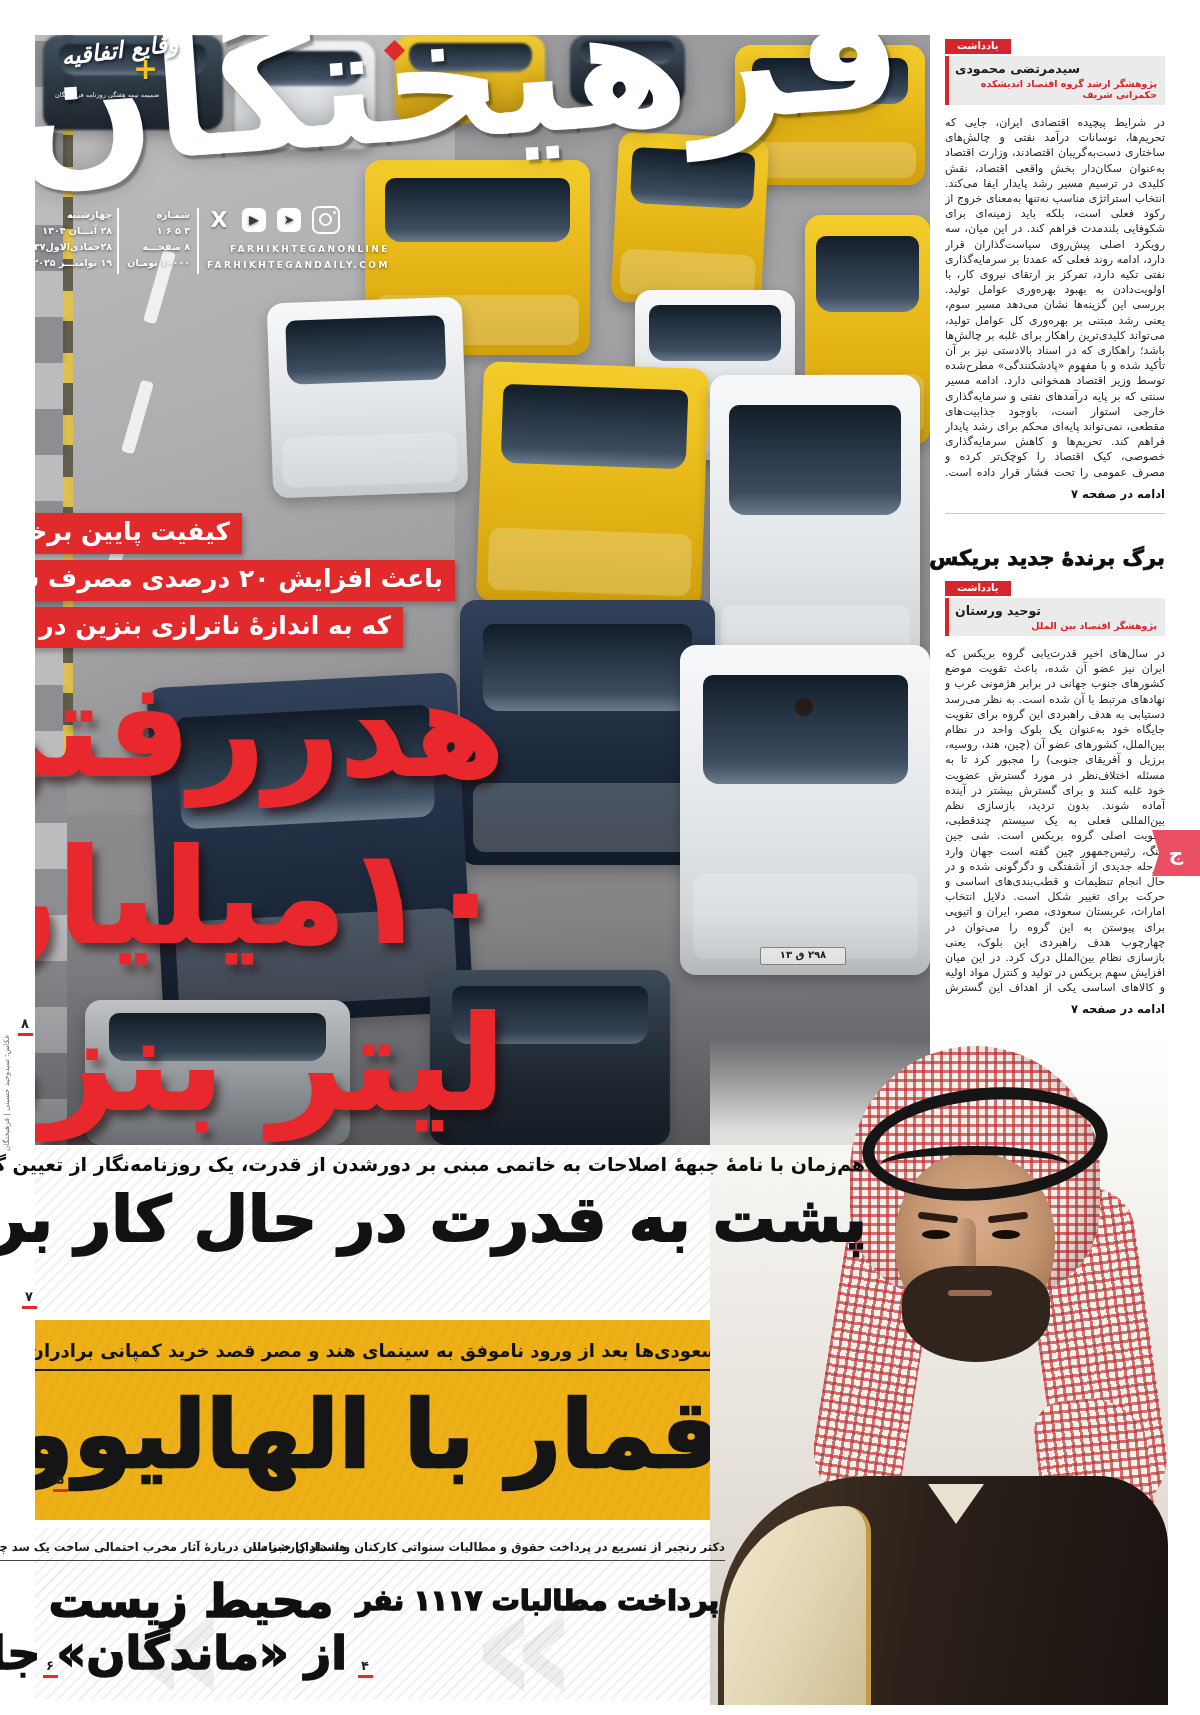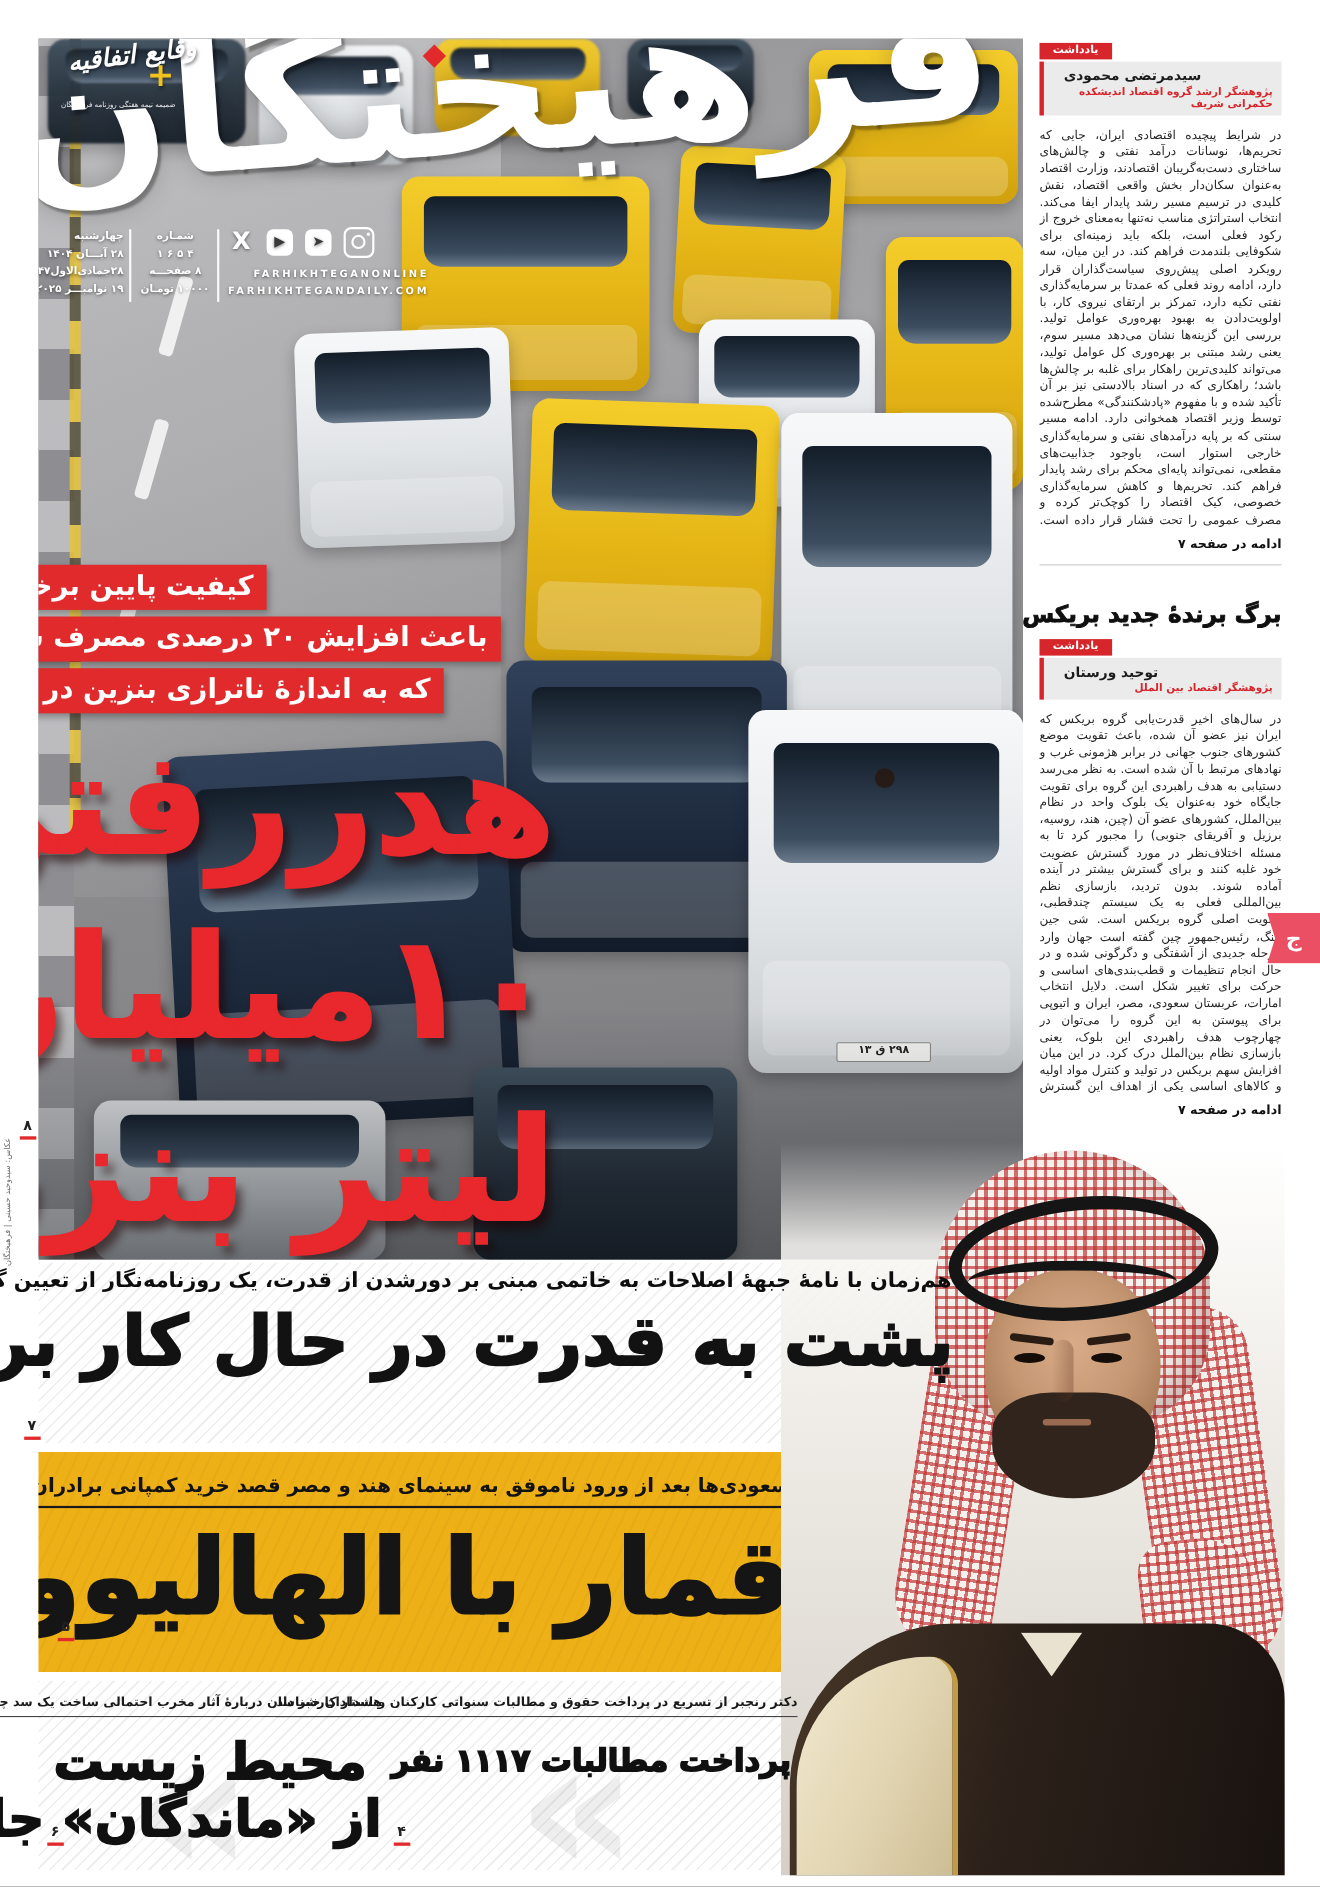--- a/index.html
+++ b/index.html
@@ -38,21 +38,21 @@
          text-shadow:3px 4px 2px rgba(0,0,0,.30),0 0 26px rgba(0,0,0,.22);}
   .logo-dot{position:absolute;top:8px;right:528px;width:15px;height:15px;background:#e02a2c;transform:rotate(45deg);}
   .sister{position:absolute;left:26px;top:2px;color:#fff;font-size:23px;font-weight:bold;font-style:italic;
          transform:rotate(-7deg);text-shadow:1px 2px 3px rgba(0,0,0,.45);white-space:nowrap;}
   .sister-plus{position:absolute;left:98px;top:16px;color:#f2c21d;font-size:30px;font-weight:bold;text-shadow:1px 2px 3px rgba(0,0,0,.4);}
   .sister-tag{position:absolute;left:20px;top:56px;color:#fff;font-size:6.5px;letter-spacing:.5px;opacity:.9;white-space:nowrap;}
   .infobar{position:absolute;left:0;top:168px;width:420px;height:86px;color:#fff;
          text-shadow:0 1px 3px rgba(0,0,0,.55);font-weight:bold;}
   .ib-dates{position:absolute;left:5px;top:4px;width:72px;font-size:9.5px;line-height:16px;text-align:right;white-space:nowrap;}
   .ib-sep{position:absolute;top:5px;width:2px;height:66px;background:rgba(255,255,255,.92);}
-  .ib-issue{position:absolute;left:93px;top:4px;width:62px;font-size:9.5px;line-height:16px;text-align:center;white-space:nowrap;}
+  .ib-issue{position:absolute;left:93px;top:4px;width:62px;font-size:9.5px;line-height:16px;text-align:right;white-space:nowrap;}
   .ib-icons{position:absolute;left:172px;top:3px;display:flex;gap:11px;align-items:center;}
   .icon{width:24px;height:24px;position:relative;display:inline-block;}
   .ic-insta{border:2.2px solid #fff;border-radius:7px;}
   .ic-insta::before{content:'';position:absolute;left:5px;top:5px;width:9px;height:9px;border:2.2px solid #fff;border-radius:50%;}
   .ic-insta::after{content:'';position:absolute;right:2.5px;top:2.5px;width:3px;height:3px;background:#fff;border-radius:50%;}
   .ic-box{background:#fff;border-radius:6px;color:#3a3a3a;text-align:center;font-size:13px;line-height:24px;font-weight:bold;}
   .ic-x{color:#fff;font-size:22px;line-height:24px;font-weight:bold;text-align:center;font-family:"DejaVu Sans",sans-serif;}
   .ib-urls{position:absolute;left:172px;top:38px;font-size:9px;letter-spacing:2.4px;line-height:16px;white-space:nowrap;font-family:"DejaVu Sans",sans-serif;}
 
   
@@ -61,21 +61,21 @@
          padding:4px 12px 8px;white-space:nowrap;box-shadow:2px 3px 6px rgba(0,0,0,.3);}
   .bigtitle{position:absolute;top:612px;right:425px;text-align:right;z-index:3;}
   .bigtitle div{font-size:130px;line-height:167px;font-weight:bold;color:#e8282c;white-space:nowrap;
          -webkit-text-stroke:2px #e8282c;text-shadow:6px 8px 9px rgba(30,0,0,.55);}
 
   
   .rightcol{position:absolute;left:945px;top:36px;width:220px;direction:rtl;color:#1c1c1c;}
   .op-title{font-weight:bold;color:#0f0f0f;-webkit-text-stroke:.8px #0f0f0f;margin:0 0 22px;}
   .op-title.two{font-size:28px;line-height:39px;}
   .op-title.one{font-size:21px;line-height:36px;white-space:nowrap;letter-spacing:-.5px;}
-  .byline{position:relative;background:#ebebeb;border-left:4px solid #d6252b;padding:5px 8px 5px 18px;margin-top:20px;}
+  .byline{position:relative;background:#ebebeb;border-left:4px solid #d6252b;padding:5px 8px 5px 6px;margin-top:20px;}
   .byline .label{position:absolute;left:-4px;top:-17px;background:#d6252b;color:#fff;font-size:10px;font-weight:bold;padding:1px 12px 3px;}
   .byline .name{font-size:12.5px;font-weight:bold;text-align:left;}
   .byline .role{font-size:9.5px;font-weight:bold;color:#d6252b;text-align:right;margin-top:2px;}
   .op-body{font-size:11px;line-height:15.2px;text-align:justify;margin:10px 0 6px;overflow:hidden;color:#262626;}
   .op-body.b1{max-height:366px;}
   .op-body.b2{max-height:350px;}
   .more{font-size:11.5px;font-weight:bold;color:#111;text-align:right;}
   .divider{border:none;border-top:1px solid #c9c9c9;margin:12px 0 26px;}
 
   

